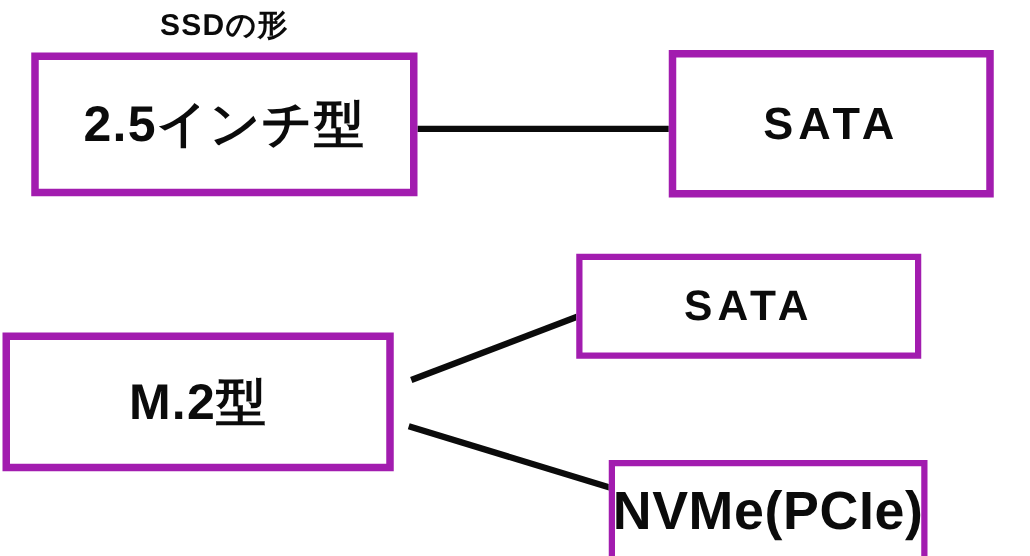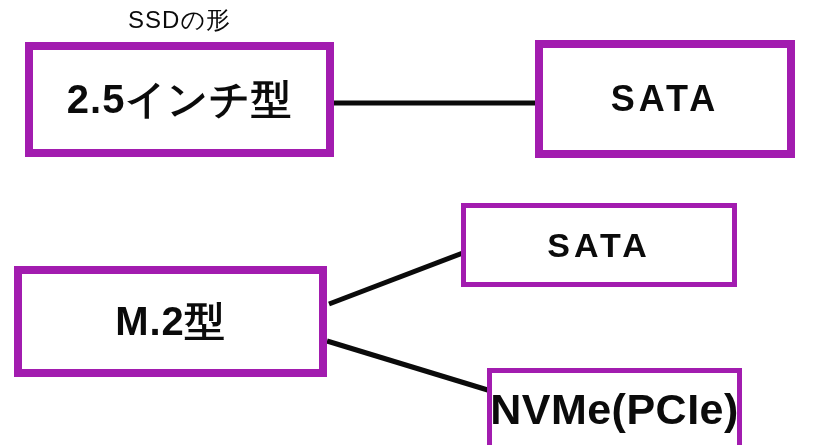--- a/index.html
+++ b/index.html
@@ -11,44 +11,44 @@
     position: relative;
     width: 824px;
     height: 445px;
     background: #ffffff;
     font-family: "Liberation Sans", "DejaVu Sans", sans-serif;
     color: #0b0b0b;
     overflow: hidden;
   }
   .col-header {
     position: absolute;
-    font-weight: 400;
+    font-weight: 700;
     font-size: 24px;
     letter-spacing: 1px;
     text-align: center;
     white-space: nowrap;
     color: #0b0b0b;
   }
   .node {
     position: absolute;
     box-sizing: border-box;
     background: #ffffff;
-    border: 8px solid #a21caf;
+    border: 6px solid #a21caf;
     display: flex;
     align-items: center;
     justify-content: center;
     font-weight: 700;
     white-space: nowrap;
     color: #0b0b0b;
     z-index: 2;
   }
   .node.small { border-width: 5px; }
   #box-25inch  { left: 25px;  top: 42px;  width: 309px; height: 115px; font-size: 40px; letter-spacing: 1px; }
   #box-sata-top{ left: 535px; top: 40px;  width: 260px; height: 118px; font-size: 36px; letter-spacing: 4px; }
-  #box-m2      { left: 14px;  top: 266px; width: 313px; height: 111px; font-size: 40px; letter-spacing: 1px; }
+  #box-m2      { left: 2px;  top: 266px; width: 313px; height: 111px; font-size: 40px; letter-spacing: 1px; }
   #box-sata-bottom { left: 461px; top: 203px; width: 276px; height: 84px; font-size: 34px; letter-spacing: 4px; }
   #box-nvme    { left: 487px; top: 368px; width: 255px; height: 83px; font-size: 43px; letter-spacing: 0.5px; }
   .wires {
     position: absolute;
     left: 0; top: 0;
     width: 824px; height: 445px;
     z-index: 1;
   }
 </style>
 </head>

